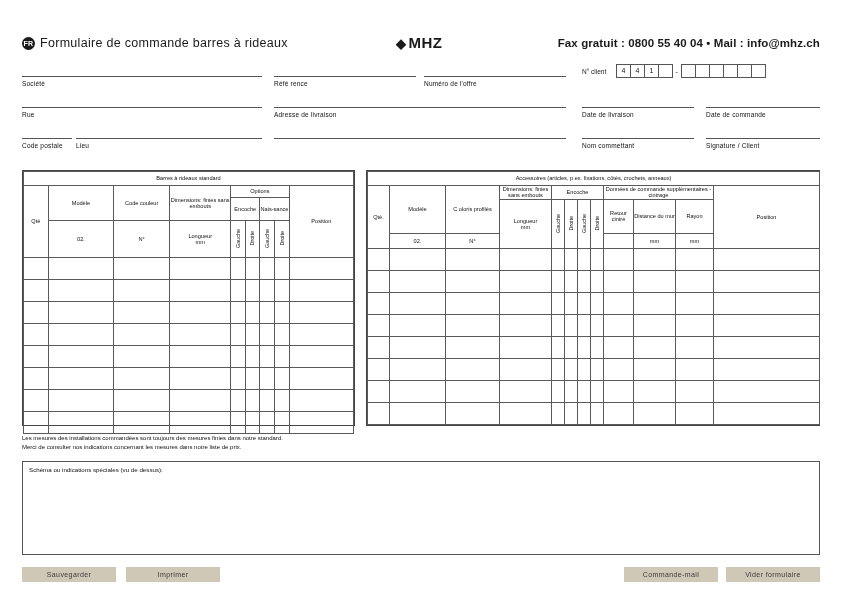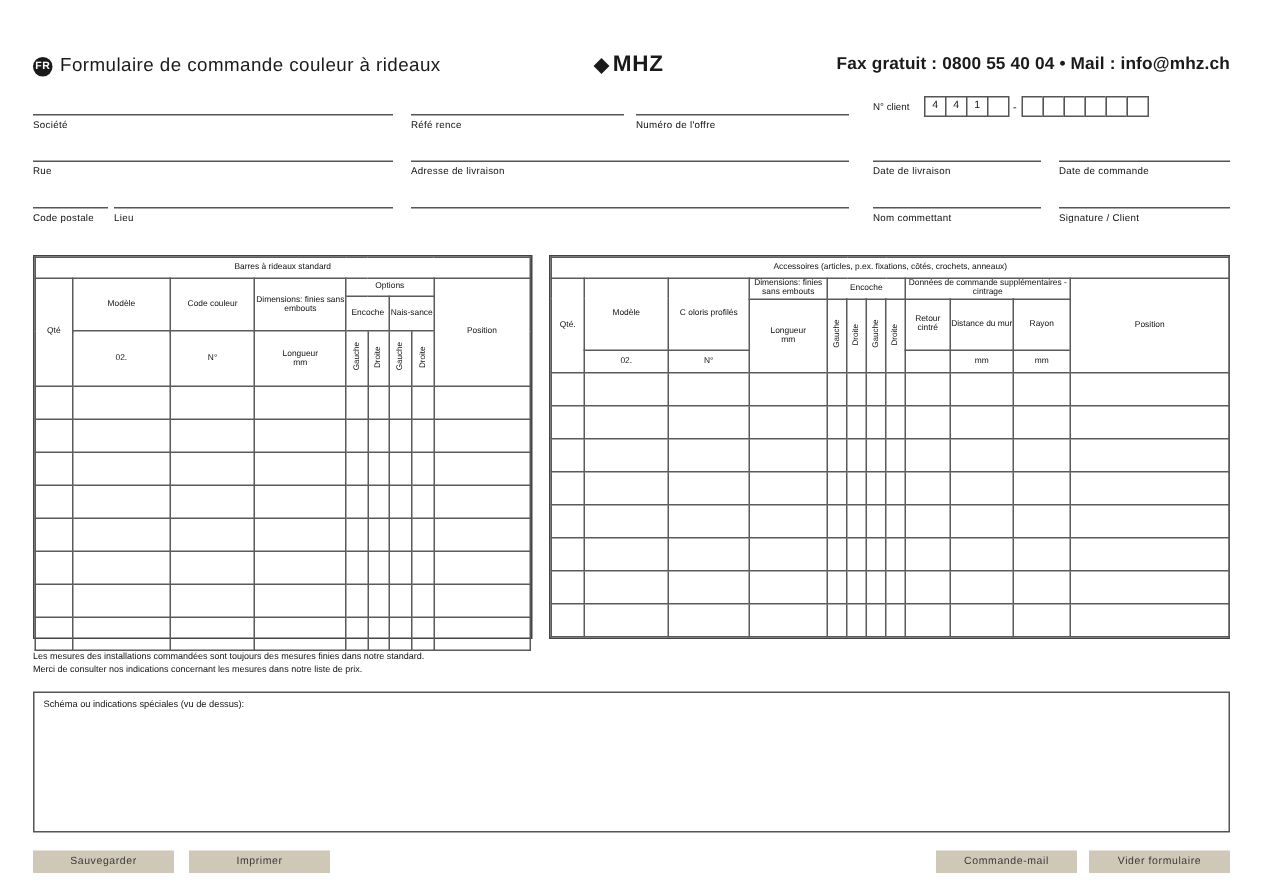--- a/index.html
+++ b/index.html
@@ -201,21 +201,21 @@
     cursor: pointer;
     padding: 0;
   }
 </style>
 </head>
 <body>
 
 <div id="page">
 
   <div class="hdr-title">
-    <span class="hdr-bullet">FR</span><span>Formulaire de commande couleur à rideaux</span>
+    <span class="hdr-bullet">FR</span><span>Formulaire de commande barres à rideaux</span>
   </div>
 
   <div class="hdr-logo">
     <span class="diamond">◆</span><span>MHZ</span>
   </div>
 
   <div class="hdr-contact">Fax gratuit : 0800 55 40 04 • Mail : info@mhz.ch</div>
 
   <div class="cnum-label">N° client</div>
   <div class="cnum-wrap">

